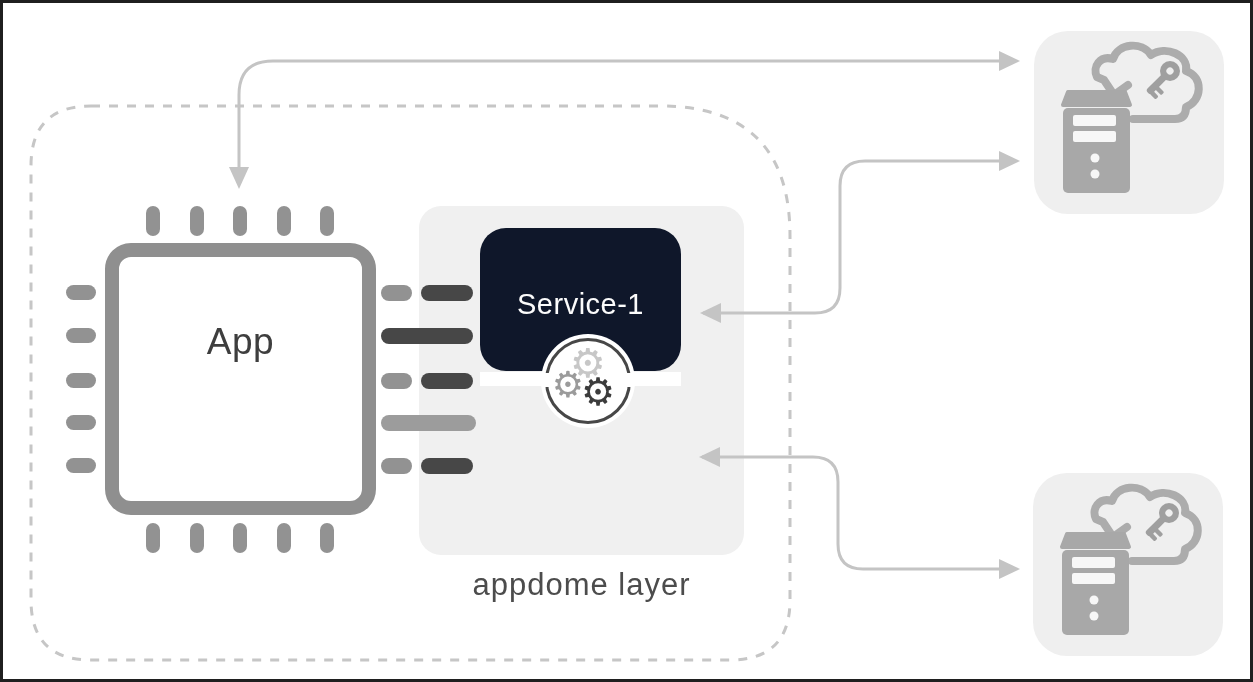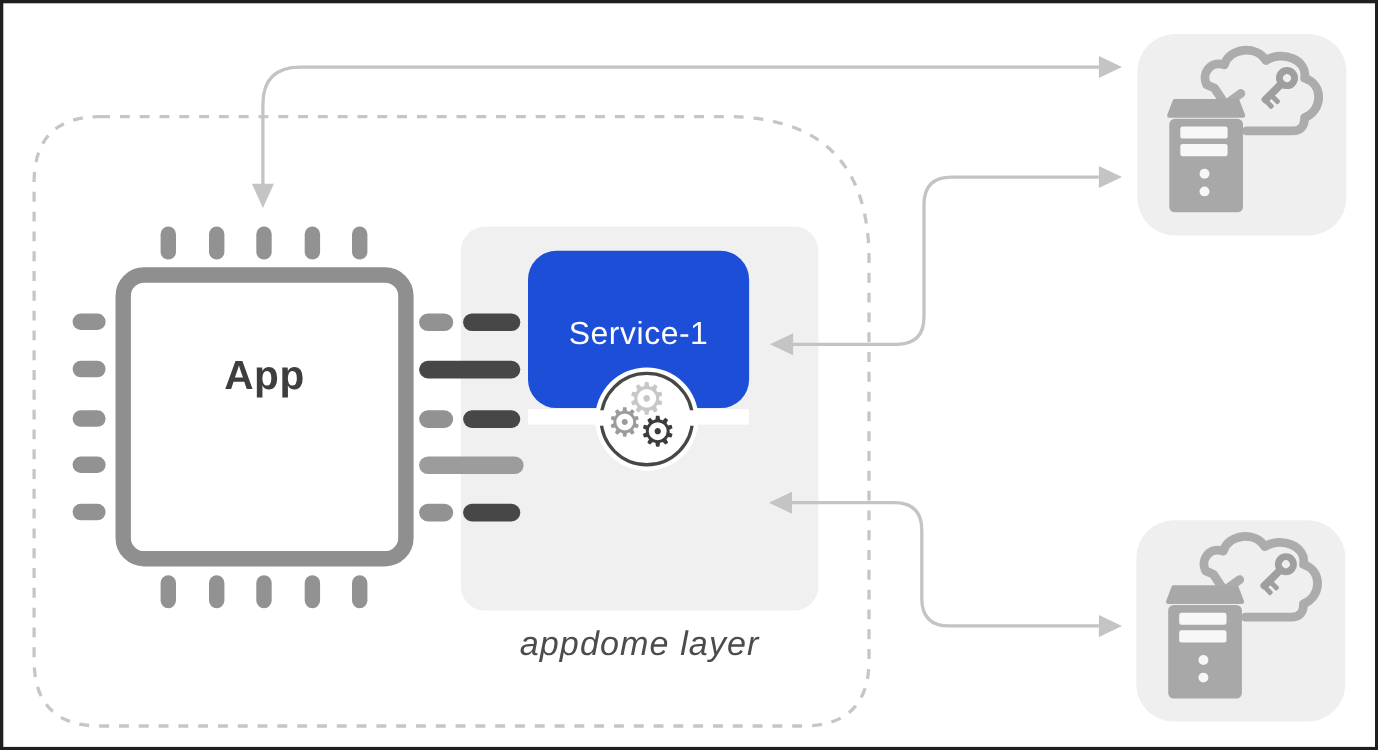--- a/index.html
+++ b/index.html
@@ -17,38 +17,38 @@
   .pin{background:#929292;border-radius:8px;}
   .pin.v{width:14px;height:30px;}
   .pin.h{width:30px;height:15px;}
   .bar{height:16px;border-radius:8px;}
   .bar.gray-short{left:378px;width:31px;background:#929292;}
   .bar.dark-short{left:418px;width:52px;background:#474747;}
   .bar.dark-long{left:378px;width:92px;background:#474747;}
   .bar.gray-long{left:378px;width:95px;background:#9c9c9c;}
   .chip-label{
     left:110px;top:318px;width:255px;text-align:center;
-    font-size:37px;line-height:42px;color:#3e3e3e;letter-spacing:0.5px;font-weight:700;
+    font-size:37px;line-height:42px;color:#3e3e3e;letter-spacing:0.5px;font-weight:400;
   }
   
   .appdome{left:416px;top:203px;width:325px;height:349px;background:#f0f0f0;border-radius:22px;}
   .service{
-    left:477px;width:201px;height:143px;background:#1d4ed8;border-radius:26px;
+    left:477px;width:201px;height:143px;background:#0f172a;border-radius:26px;
     display:flex;align-items:center;justify-content:center;
     color:#fcfcfc;font-size:29px;letter-spacing:0.5px;padding-top:10px;box-sizing:border-box;
   }
   .white-band{left:477px;top:369px;width:201px;height:14px;background:#ffffff;}
   .gear-disc{left:538px;top:331px;width:94px;height:94px;border-radius:50%;background:#ffffff;}
   .gear-ring{left:542px;top:335px;width:86px;height:86px;border-radius:50%;
     background:#ffffff;border:3px solid #474747;box-sizing:border-box;}
   .ring-patch{left:541px;top:370px;width:88px;height:14px;background:#ffffff;}
   .gear{transform:translate(-50%,-50%);line-height:1;font-family:"DejaVu Sans",sans-serif;}
   .appdome-label{
     left:416px;top:564px;width:325px;text-align:center;
-    font-size:31px;color:#4c4c4c;letter-spacing:1px;font-style:italic;
+    font-size:31px;color:#4c4c4c;letter-spacing:1px;
   }
   
   .server-box{width:190px;height:183px;background:#efefef;border-radius:34px;}
   svg{display:block;}
   .overlay{left:0;top:0;pointer-events:none;}
 </style>
 </head>
 <body>
 
 <div class="canvas">

